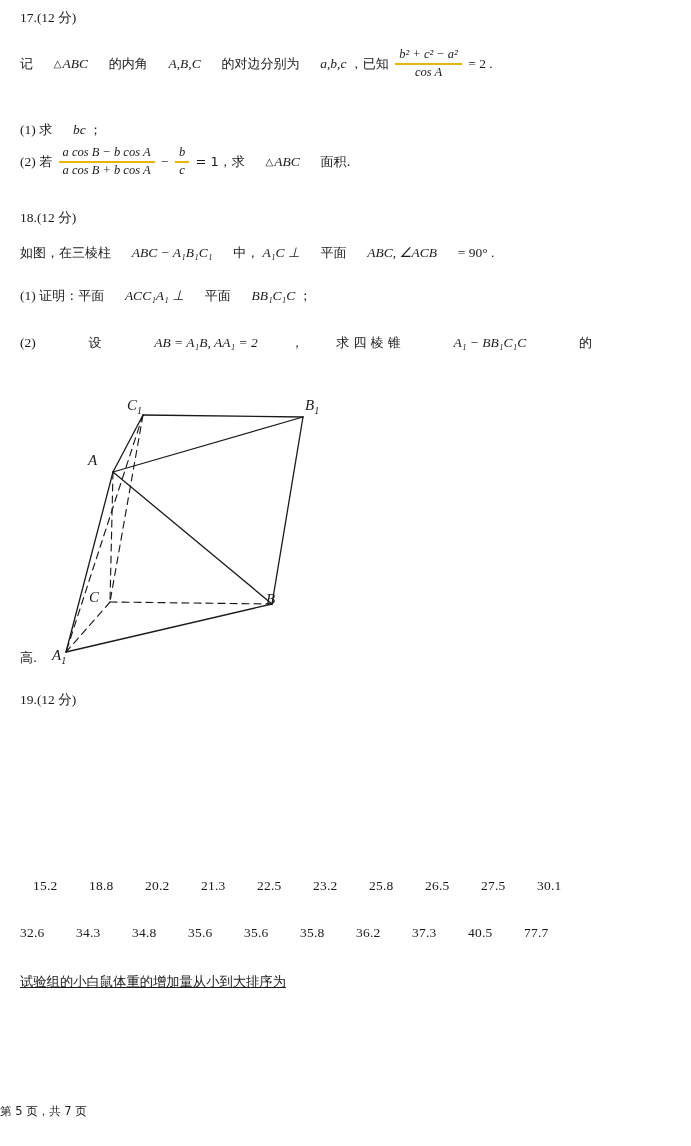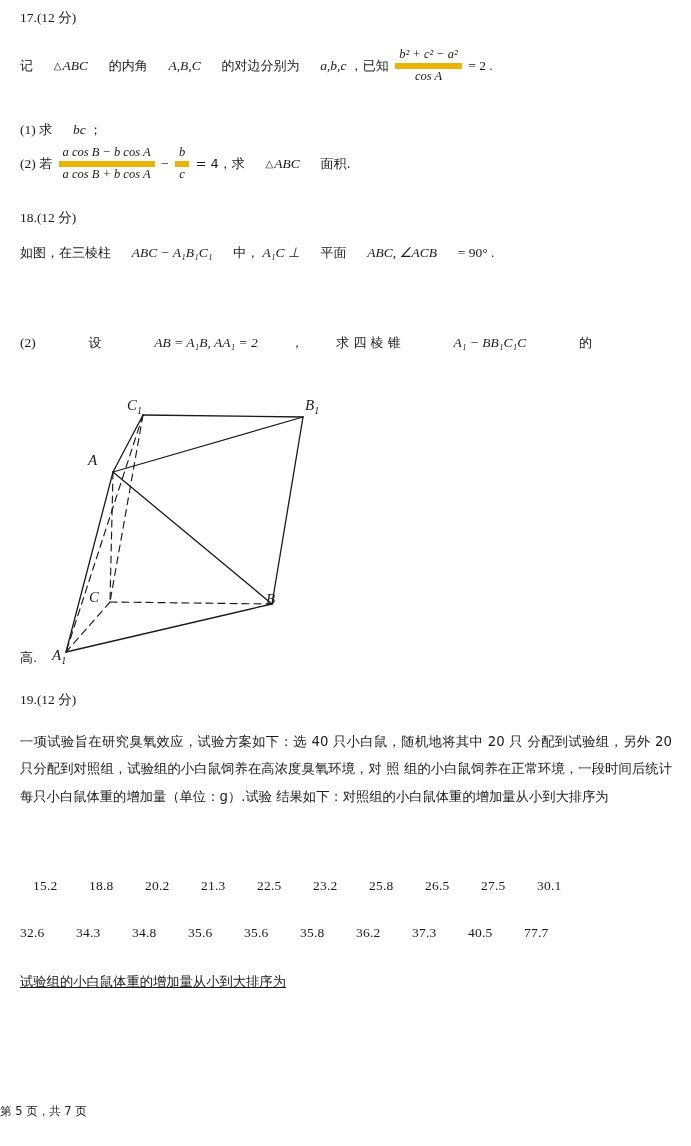--- a/index.html
+++ b/index.html
@@ -40,21 +40,21 @@
     display: inline-block;
     vertical-align: middle;
     text-align: center;
     font-size: 12.5px;
     line-height: 1.25;
     margin: 0 3px;
     position: relative;
     top: -1px;
   }
   .frac .num { display: block; padding: 0 4px; }
-  .frac .den { display: block; padding: 0 4px; border-top: 6px solid #eab308; }
+  .frac .den { display: block; padding: 0 4px; border-top: 2px solid #eab308; }
   .tri {
     display: inline-block;
     font-size: 10px;
     position: relative;
     top: -1px;
     margin-right: 1px;
   }
   .num-row {
     position: absolute;
     font-size: 13.5px;
@@ -122,21 +122,21 @@
     <span class="cn">若</span>
     <span class="frac">
       <span class="num it">a cos B − b cos A</span>
       <span class="den it">a cos B + b cos A</span>
     </span>
     <span>−</span>
     <span class="frac">
       <span class="num it">b</span>
       <span class="den it">c</span>
     </span>
-    <span class="cn">= 4，求</span>
+    <span class="cn">= 1，求</span>
     <span class="gap-sm"></span>
     <span class="tri">△</span><span class="it">ABC</span>
     <span class="gap-sm"></span>
     <span class="cn">面积.</span>
   </div>
 
   <div class="line" style="left:20px; top:208px;">
     <span>18.</span><span>(12 分)</span>
   </div>
 
@@ -148,20 +148,31 @@
     <span class="cn">中，</span>
     <span class="it">A₁C ⊥</span>
     <span class="gap-sm"></span>
     <span class="cn">平面</span>
     <span class="gap-sm"></span>
     <span class="it">ABC, ∠ACB</span>
     <span class="gap-sm"></span>
     <span>= 90° .</span>
   </div>
 
+  <div class="blk" style="left:20px; top:283px;">
+    <span>(1)</span>
+    <span class="cn">证明：平面</span>
+    <span class="gap-sm"></span>
+    <span class="it">ACC₁A₁ ⊥</span>
+    <span class="gap-sm"></span>
+    <span class="cn">平面</span>
+    <span class="gap-sm"></span>
+    <span class="it">BB₁C₁C</span>
+    <span class="cn">；</span>
+  </div>
 
   <div class="blk" style="left:20px; top:330px; width:655px;">
     <span>(2)</span>
     <span class="gap-wide"></span>
     <span class="cn">设</span>
     <span class="gap-wide"></span>
     <span class="it">AB = A₁B, AA₁ = 2</span>
     <span class="gap-mid"></span>
     <span class="cn">，</span>
     <span class="gap-mid"></span>
@@ -217,21 +228,20 @@
   </div>
 
   <div class="line cn" style="left:20px; top:648px;">
     <span>高.</span>
   </div>
 
   <div class="line" style="left:20px; top:690px;">
     <span>19.</span><span>(12 分)</span>
   </div>
 
-  <div class="para" style="left:20px; top:728px; width:652px;">一项试验旨在研究臭氧效应，试验方案如下：选 40 只小白鼠，随机地将其中 20 只 分配到试验组，另外 20 只分配到对照组，试验组的小白鼠饲养在高浓度臭氧环境，对 照 组的小白鼠饲养在正常环境，一段时间后统计每只小白鼠体重的增加量（单位：g）.试验 结果如下：对照组的小白鼠体重的增加量从小到大排序为</div>
 
   <div class="num-row" style="left:33px; top:878px;">
     <span>15.2</span><span>18.8</span><span>20.2</span><span>21.3</span><span>22.5</span><span>23.2</span><span>25.8</span><span>26.5</span><span>27.5</span><span>30.1</span>
   </div>
 
   <div class="num-row" style="left:20px; top:925px;">
     <span>32.6</span><span>34.3</span><span>34.8</span><span>35.6</span><span>35.6</span><span>35.8</span><span>36.2</span><span>37.3</span><span>40.5</span><span>77.7</span>
   </div>
 
   <div class="para" style="left:20px; top:968px; width:652px;text-decoration:underline;">试验组的小白鼠体重的增加量从小到大排序为</div>

